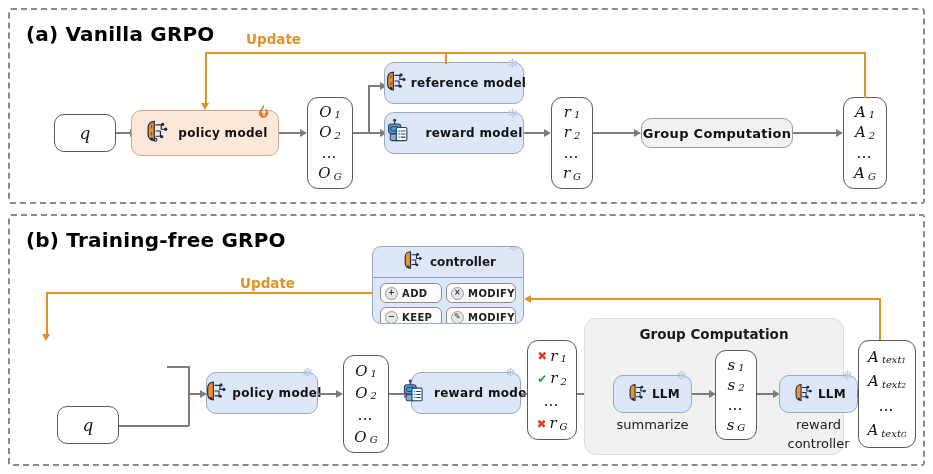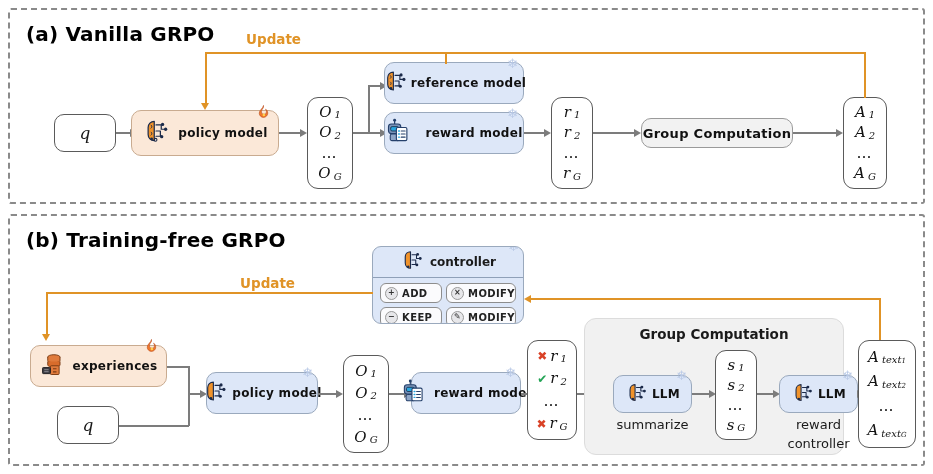--- a/index.html
+++ b/index.html
@@ -231,40 +231,20 @@
   </div>
 
   <div class="ln or v" style="left:879px;top:298px;height:46px;"></div>
   <div class="ln or h" style="left:530px;top:298px;width:351px;"></div>
   <div class="arrow l-or" style="left:524px;top:294.5px;"></div>
   <div class="ln or h" style="left:46px;top:292px;width:327px;"></div>
   <div class="ln or v" style="left:46px;top:292px;height:44px;"></div>
   <div class="arrow d" style="left:42px;top:334px;"></div>
   <div class="upd" style="left:240px;top:275px;">Update</div>
 
-  <div class="node peach" style="left:30px;top:345px;width:137px;height:42px;">
-    <span class="icon">
-      <svg width="28" height="28" viewBox="0 0 32 32" aria-hidden="true">
-        <ellipse cx="17" cy="8" rx="7" ry="2.6" fill="#e07b3c" stroke="#7a3a13" stroke-width="1.1"></ellipse>
-        <path d="M10 8v4c0 1.4 3.1 2.6 7 2.6s7-1.2 7-2.6V8" fill="#e07b3c" stroke="#7a3a13" stroke-width="1.1"></path>
-        <path d="M10 13v4c0 1.4 3.1 2.6 7 2.6s7-1.2 7-2.6v-4" fill="#d86c2b" stroke="#7a3a13" stroke-width="1.1"></path>
-        <rect x="13" y="18" width="10" height="10" rx="1" fill="#e07b3c" stroke="#7a3a13" stroke-width="1.1"></rect>
-        <path d="M16 21.5h4M16 25h4" stroke="#7a3a13" stroke-width="1.2"></path>
-        <rect x="4" y="20" width="9" height="7" rx="1" fill="#3b3b42" stroke="#1d1d21" stroke-width="1"></rect>
-        <path d="M6 22.5h5M6 24.8h5" stroke="#8c8c95" stroke-width="1.1"></path>
-      </svg>
-    </span>
-    <span class="lbl" style="margin-left:5px;">experiences</span>
-    <span class="flame" style="right:6px;top:-8px;">
-      <svg width="17" height="17" viewBox="0 0 24 24" aria-hidden="true">
-        <path d="M12 2c1 4-3 5-3 9a3.6 3.6 0 007.2 0c0-1.4-.5-2.6-1.2-3.6.6.3 3 1.9 3 5.4A6 6 0 1 1 6 13c0-4.6 5-6.3 6-11z" fill="#f2782a" stroke="#b4471a" stroke-width=".8"></path>
-        <path d="M12 12c.7 1.6-1.3 2-1.3 3.6a1.8 1.8 0 003.6 0c0-1.1-1.3-2-2.3-3.6z" fill="#ffd34e"></path>
-      </svg>
-    </span>
-  </div>
 
   <div class="node" style="left:57px;top:406px;width:62px;height:38px;">
     <span class="it" style="font-family:'DejaVu Serif',serif;font-style:italic;font-size:17px;">q</span>
   </div>
 
   <div class="ln h" style="left:167px;top:366px;width:22px;"></div>
   <div class="ln h" style="left:119px;top:425px;width:70px;"></div>
   <div class="ln v" style="left:188px;top:366px;height:60px;"></div>
   <div class="ln h" style="left:188px;top:393px;width:14px;"></div>
   <div class="arrow r" style="left:200px;top:389.5px;"></div>

